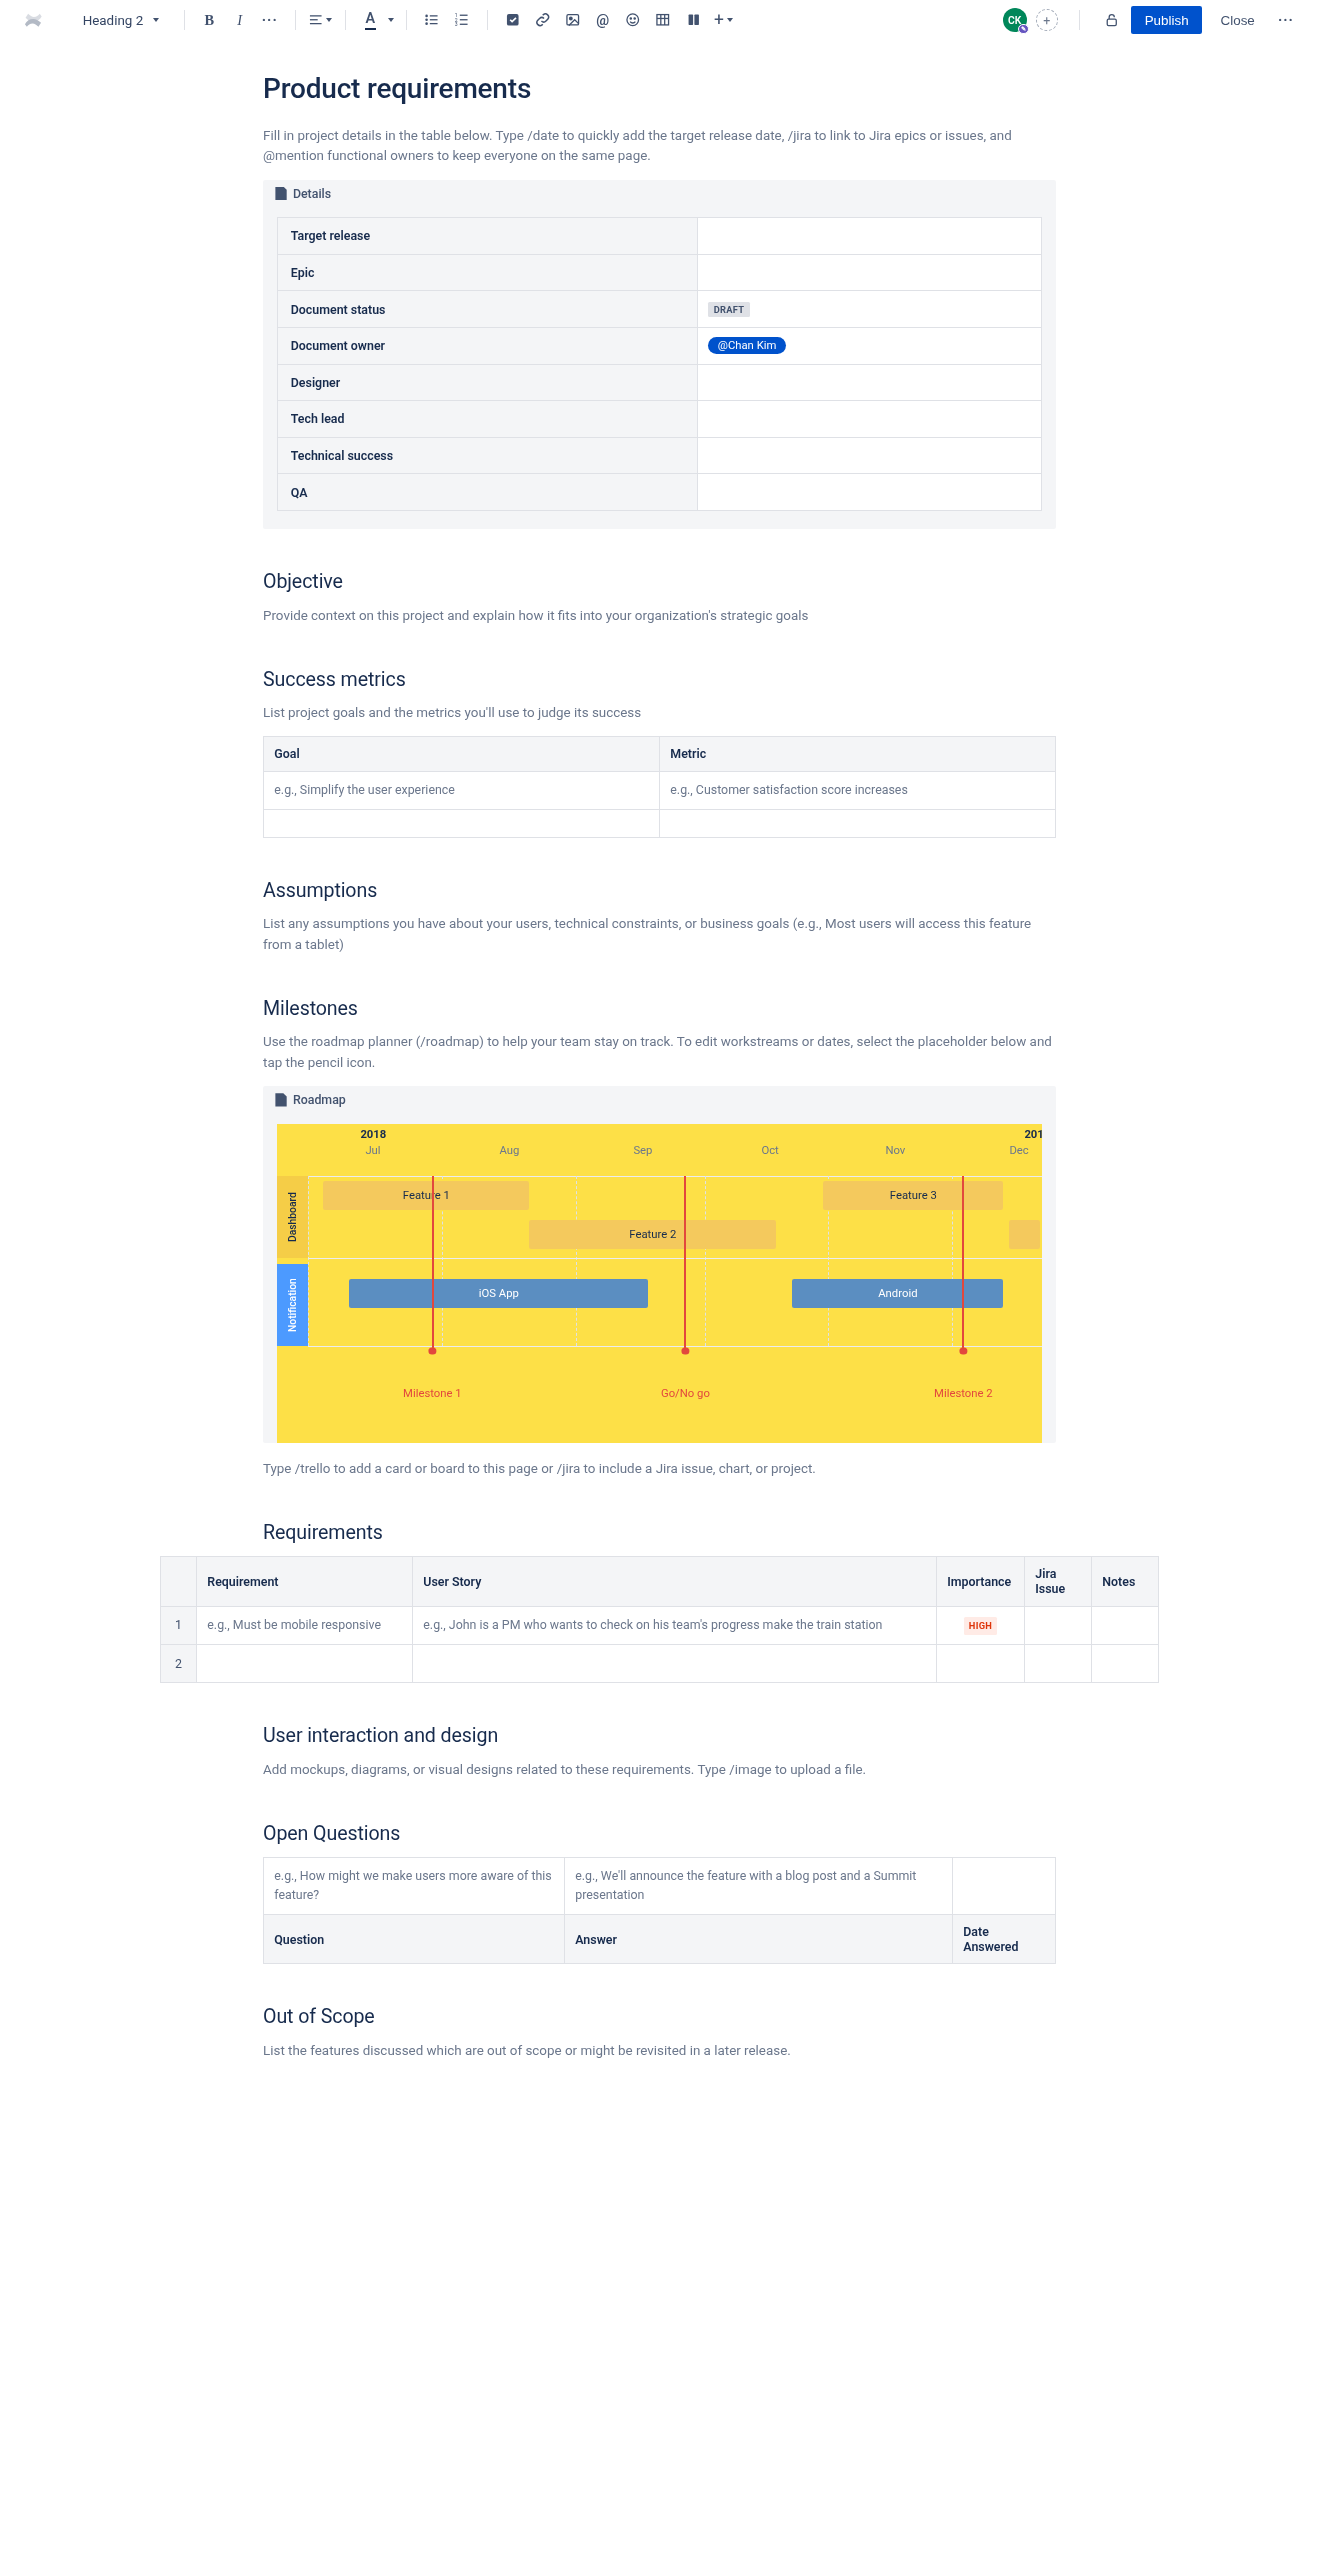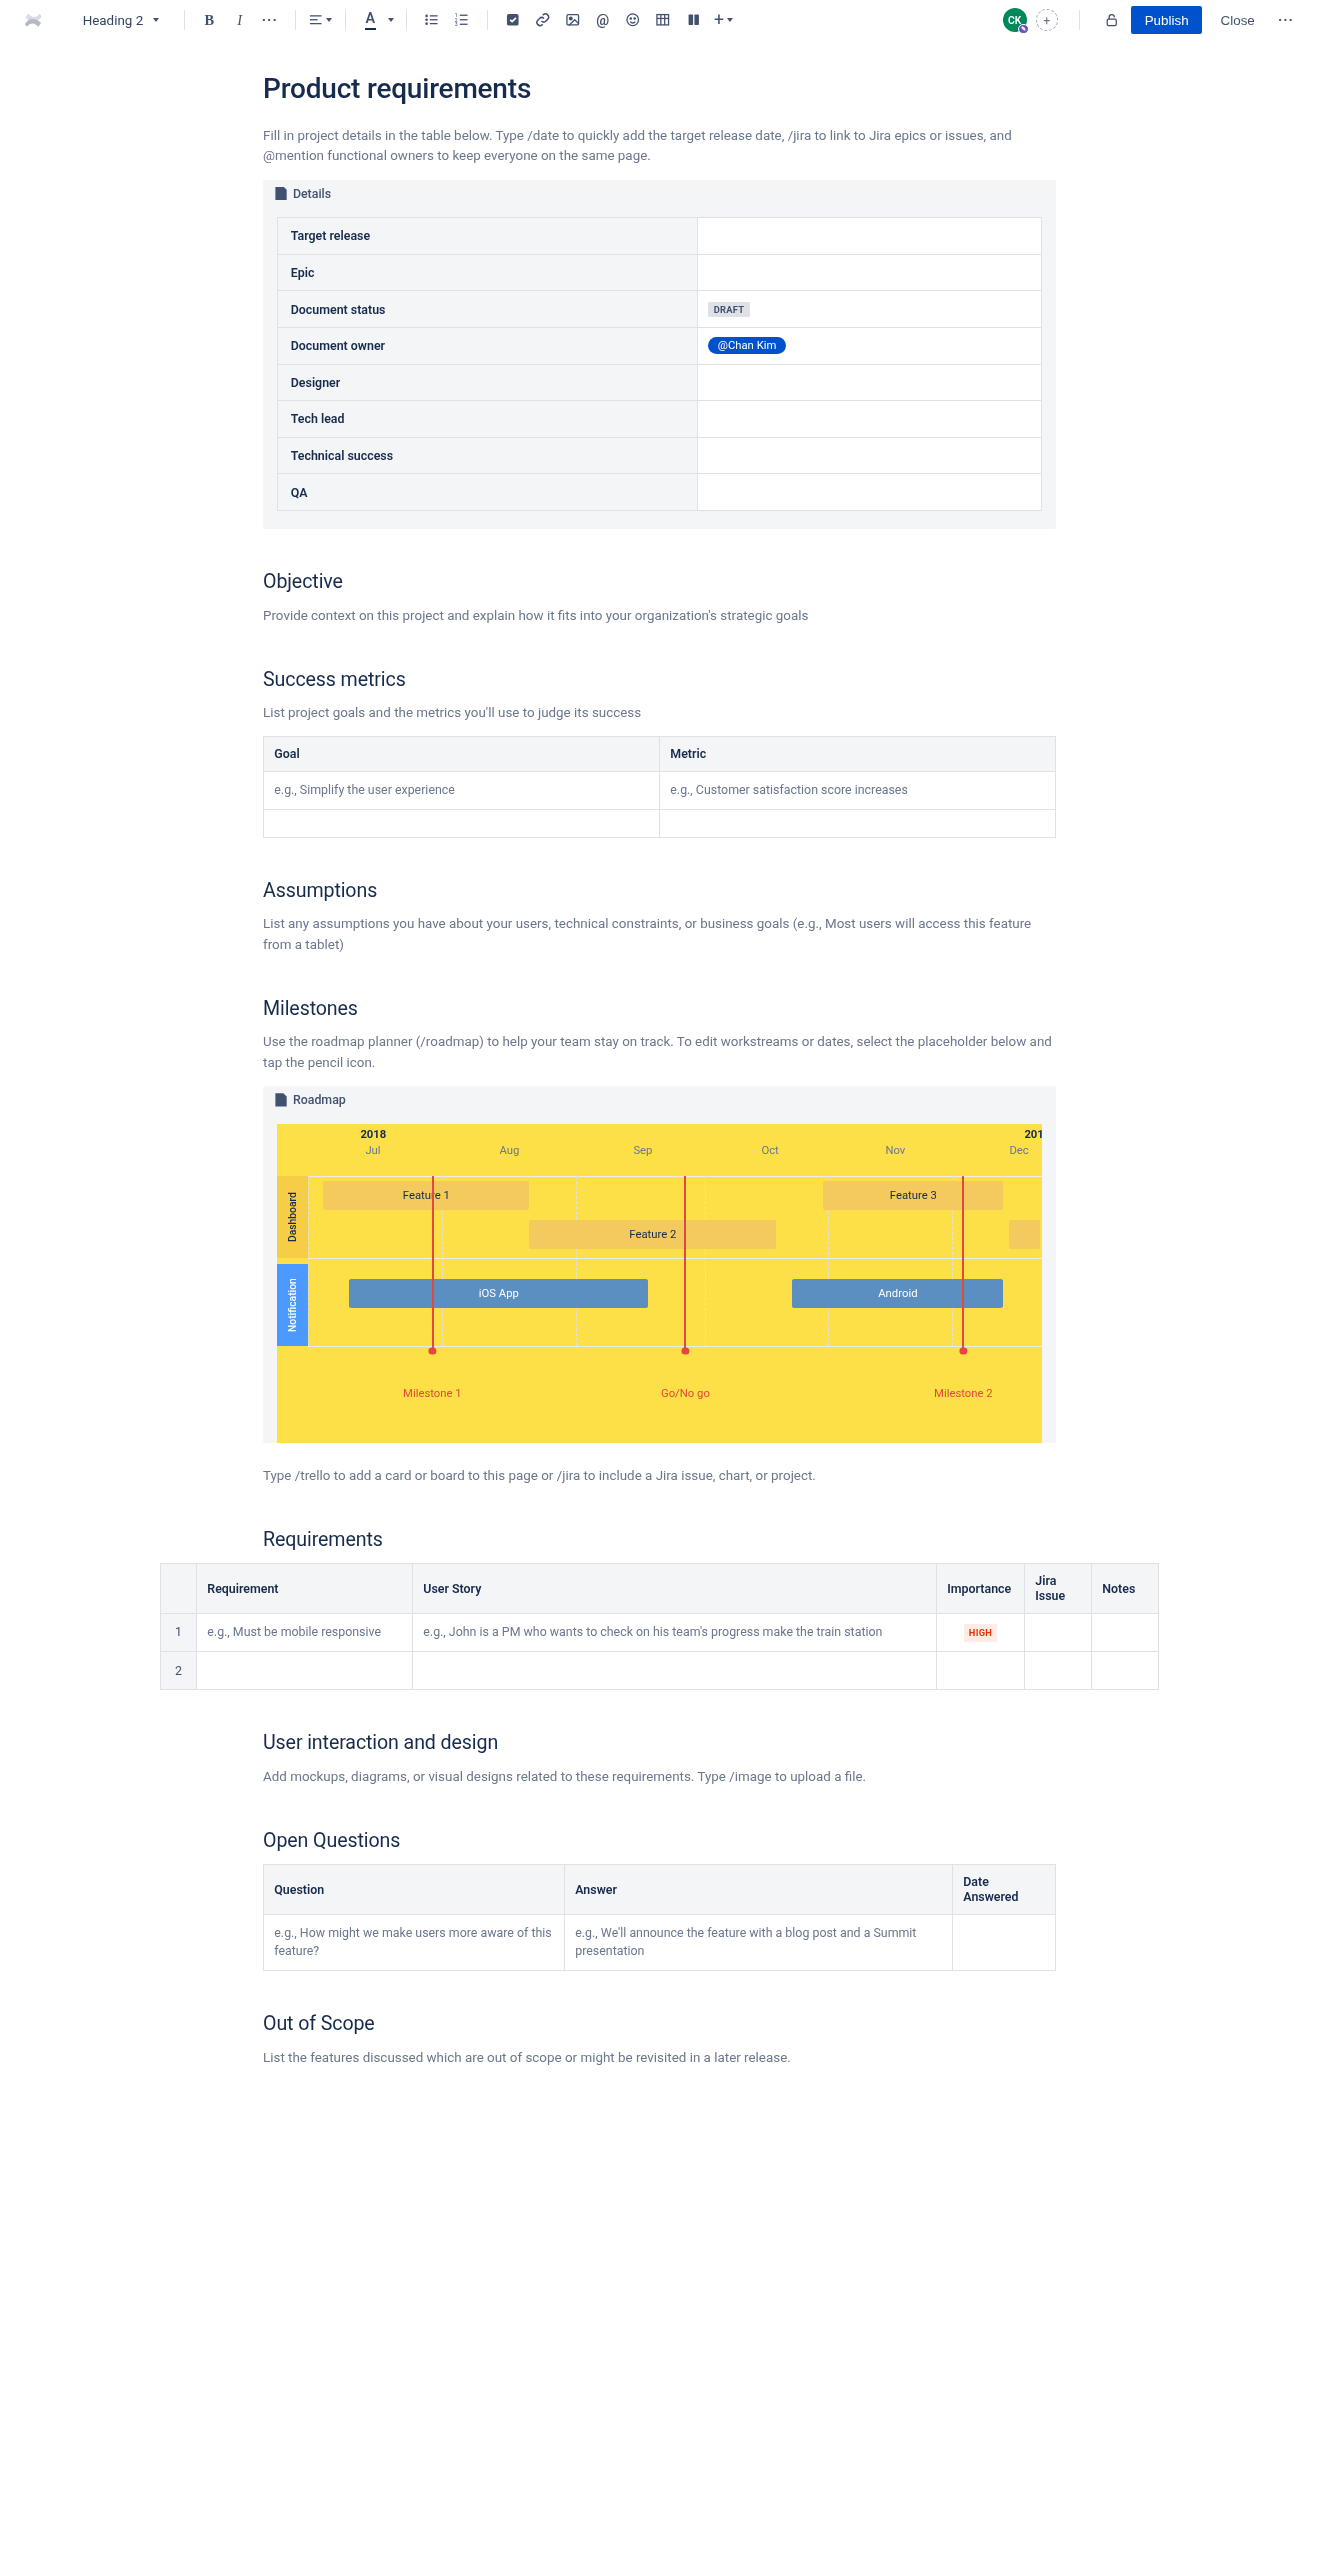--- a/index.html
+++ b/index.html
@@ -527,21 +527,21 @@
       <div class="rm-milestone-line" style="left:407px;"></div>
       <div class="rm-milestone-dot" style="left:408px; top:227px;"></div>
       <div class="rm-milestone-label" style="left:408px; top:263px;">Go/No go</div>
 
       <div class="rm-milestone-line" style="left:685px;"></div>
       <div class="rm-milestone-dot" style="left:686px; top:227px;"></div>
       <div class="rm-milestone-label" style="left:686px; top:263px;">Milestone 2</div>
     </div>
   </div>
 
-  <p class="body-text" style="margin-top:23px;">Type /trello to add a card or board to this page or /jira to include a Jira issue, chart, or project.</p>
+  <p class="body-text" style="margin-top:16px;">Type /trello to add a card or board to this page or /jira to include a Jira issue, chart, or project.</p>
 
   <h2>Requirements</h2>
   <div class="req-wrap">
     <table class="content req">
       <tbody>
           <tr>
         <th class="num"></th>
         <th style="width:216px;">Requirement</th>
         <th>User Story</th>
         <th style="width:88px;">Importance</th>
@@ -568,29 +568,29 @@
       </table>
   </div>
 
   <h2>User interaction and design</h2>
   <p class="body-text">Add mockups, diagrams, or visual designs related to these requirements. Type /image to upload a file.</p>
 
   <h2>Open Questions</h2>
   <table class="content">
     <tbody>
         <tr>
+      <td>e.g., How might we make users more aware of this feature?</td>
+      <td>e.g., We'll announce the feature with a blog post and a Summit presentation</td>
+      <td></td>
+    </tr>
+    <tr>
       <th style="width:38%;">Question</th>
       <th>Answer</th>
       <th style="width:103px;">Date Answered</th>
     </tr>
-    <tr>
-      <td>e.g., How might we make users more aware of this feature?</td>
-      <td>e.g., We'll announce the feature with a blog post and a Summit presentation</td>
-      <td></td>
-    </tr>
   </tbody>
     </table>
 
   <h2>Out of Scope</h2>
   <p class="body-text">List the features discussed which are out of scope or might be revisited in a later release.</p>
 
 </div>
 
 
 </body></html>

